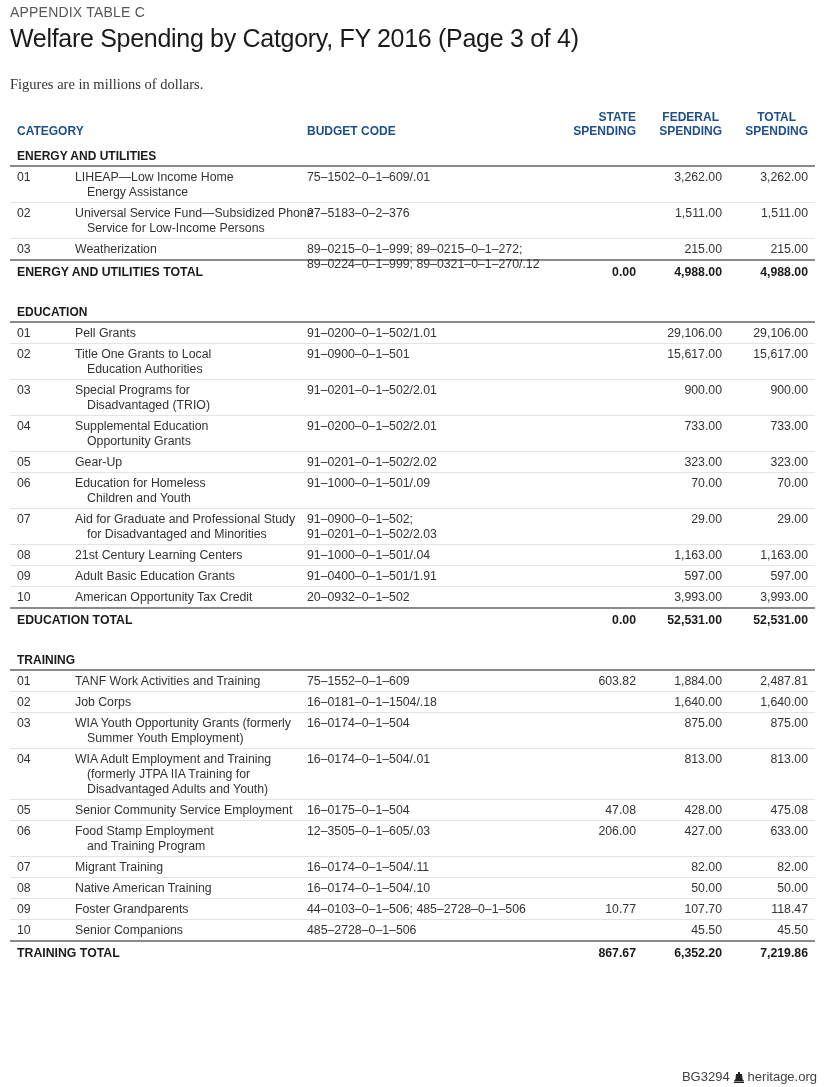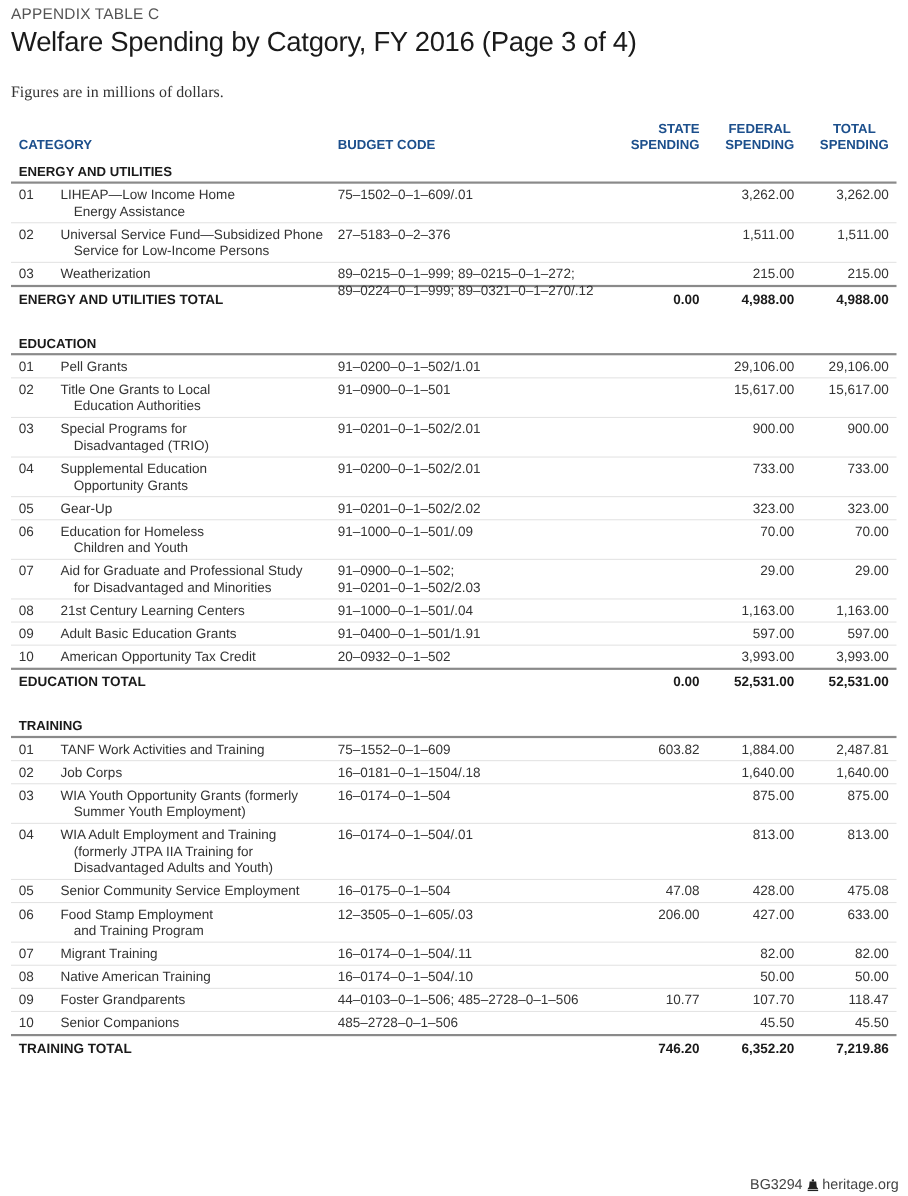--- a/index.html
+++ b/index.html
@@ -14,21 +14,21 @@
     .h-state { right:172px; text-align:right; }
     .h-fed { right:86px; text-align:center; }
     .h-tot { right:0; text-align:center; }
 
     .table { position:absolute; left:10px; right:10px; top:148px; }
     .section { margin-bottom:0; }
     .sec-title { font-size:12px; font-weight:bold; color:#1a1a1a; padding:2px 0 2px 7px; border-bottom:2px solid #8a8a8a; line-height:13px; }
     .row { position:relative; font-size:12.3px; line-height:15px; padding:3px 0 2px 0; border-bottom:1px solid #e4e4e4; }
     .row.last { border-bottom:2px solid #8a8a8a; }
     .row .num { position:absolute; left:7px; top:3px; }
-    .row .name { margin-left:45px; width:250px; }
+    .row .name { margin-left:65px; width:250px; }
     .row .name .indent { display:block; padding-left:12px; }
     .row .code { position:absolute; left:297px; top:3px; width:260px; }
     .row .state, .row .fed, .row .tot { position:absolute; top:3px; text-align:right; }
     .row .state { right:179px; }
     .row .fed { right:93px; }
     .row .tot { right:7px; }
     .total { position:relative; font-size:12.3px; font-weight:bold; color:#1a1a1a; padding:4px 0 3px 7px; line-height:14px; height:14px; }
     .total .state, .total .fed, .total .tot { position:absolute; top:4px; text-align:center; }
     .total .state { right:179px; }
     .total .fed { right:93px; }
@@ -251,21 +251,21 @@
         <div class="tot">118.47</div>
       </div>
       <div class="row last">
         <div class="num">10</div>
         <div class="name"><span>Senior Companions</span></div>
         <div class="code"><span>485–2728–0–1–506</span></div>
         <div class="state"></div>
         <div class="fed">45.50</div>
         <div class="tot">45.50</div>
       </div>
-      <div class="total"><span>TRAINING TOTAL</span><span class="state">746.20</span><span class="fed">6,352.20</span><span class="tot">7,219.86</span></div>
+      <div class="total"><span>TRAINING TOTAL</span><span class="state">867.67</span><span class="fed">6,352.20</span><span class="tot">7,219.86</span></div>
     </div>
   </div>
 
 <div class="footer">
   <span>BG3294</span>
   <span class="bell">
     <svg width="10" height="11" viewBox="0 0 10 11">
         <rect x="4" y="0" width="2" height="2" fill="#222"></rect>
         <path d="M2 2 H8 L8.5 7 L10 9 H0 L1.5 7 Z" fill="#222"></path>
         <rect x="0" y="9.5" width="10" height="1.5" fill="#222"></rect>

